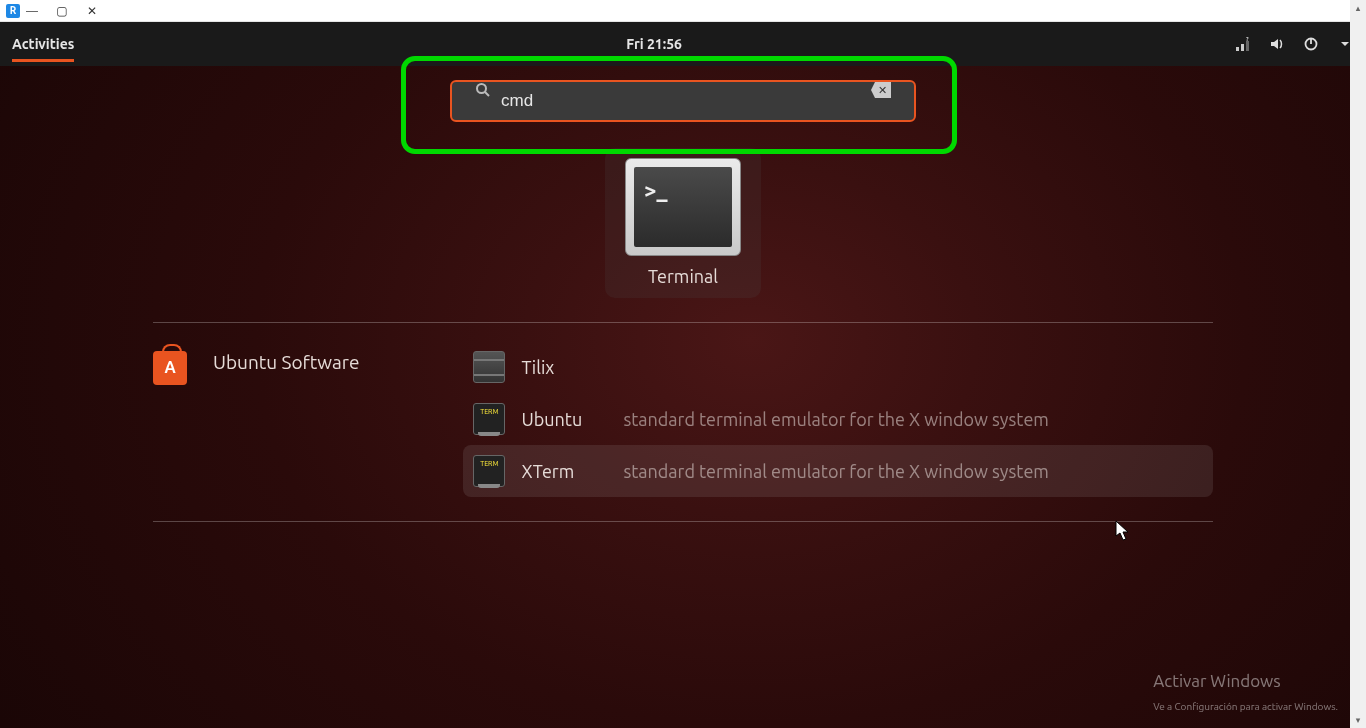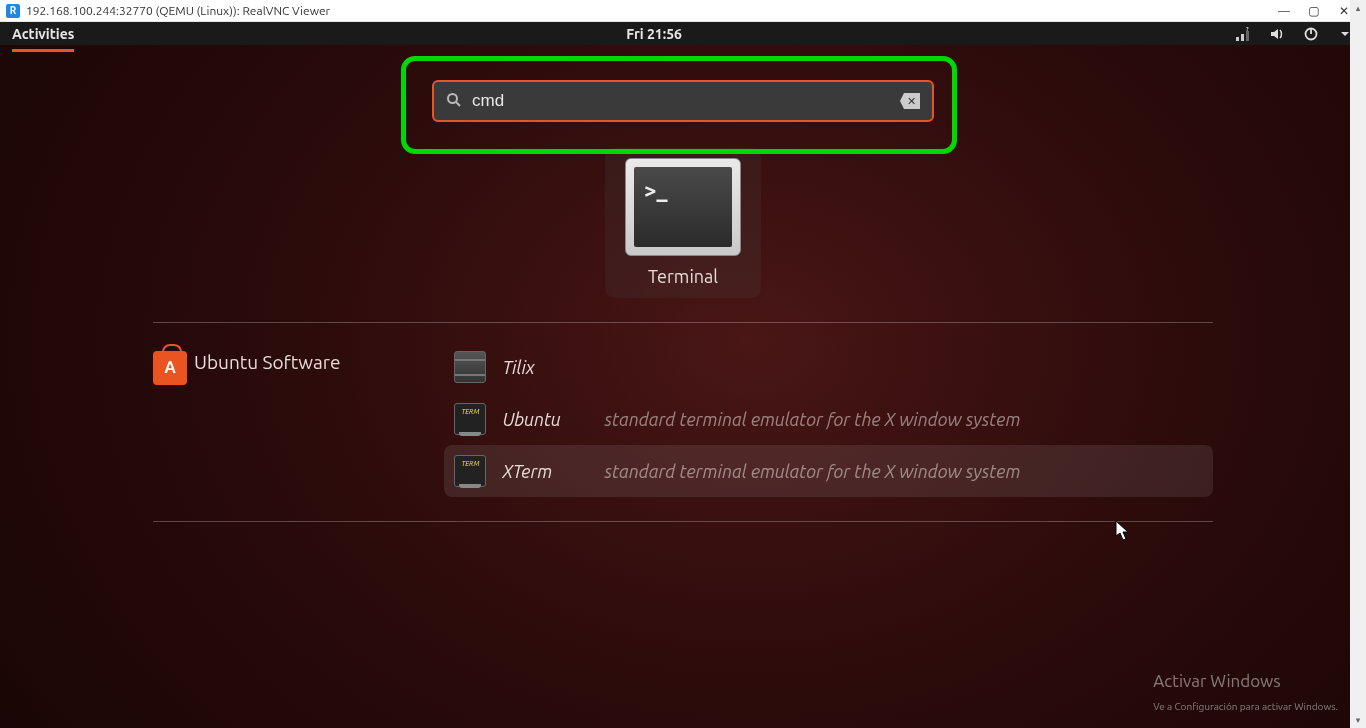--- a/index.html
+++ b/index.html
@@ -38,21 +38,21 @@
 .win-controls span { width: 12px; text-align: center; cursor: default; }
 
 .desktop {
   position: relative;
   width: 100%;
   height: 706px;
   background: radial-gradient(ellipse 900px 700px at 55% 45%, #4a1616 0%, #3a1010 25%, #2a0a0a 55%, #1a0606 100%);
 }
 
 .topbar {
-  height: 23px;
+  height: 44px;
   background: #1a1a1a;
   color: #e6e6e6;
   display: flex;
   align-items: center;
   padding: 0 12px;
   font-size: 14px;
   font-weight: 600;
 }
 .topbar-left { position: relative; }
 .activities {
@@ -87,28 +87,27 @@
   border: 5px solid #00d800;
   border-radius: 14px;
   pointer-events: none;
   z-index: 5;
 }
 
 .search-wrap {
   margin-top: 30px;
 }
 .search-box {
-  width: 502px;
+  width: 466px;
   height: 42px;
   background: #3a3a3a;
   border: 2px solid #e95420;
   border-radius: 6px;
   display: flex;
-  align-items: center;
-  padding: 0 12px;
+  padding: 0 23px;
   gap: 10px;
 }
 .search-box input {
   flex: 1;
   background: transparent;
   border: none;
   outline: none;
   color: #e6e6e6;
   font-size: 17px;
 }
@@ -161,21 +160,21 @@
 }
 
 .software-section {
   width: 1060px;
   display: flex;
   gap: 104px;
 }
 .sw-left {
   display: flex;
   align-items: flex-start;
-  gap: 7px;
+  gap: 26px;
   padding-top: 10px;
 }
 .sw-bag {
   width: 34px; height: 34px;
   background: #e95420;
   border-radius: 4px;
   position: relative;
 }
 .sw-bag::before {
   content: "";
@@ -189,21 +188,21 @@
 .sw-bag::after {
   content: "A";
   position: absolute;
   top: 7px; left: 0; right: 0;
   text-align: center;
   color: #fff;
   font-size: 16px;
   font-weight: bold;
 }
 .sw-label { color: #e6dcd8; font-size: 19px; }
-.sw-right { flex: 1; font-style: italic; }
+.sw-right { flex: 1; }
 .sw-row {
   display: flex;
   align-items: center;
   gap: 16px;
   height: 52px;
   padding: 0 10px;
   border-radius: 8px;
   cursor: pointer;
 }
 .sw-row.selected {
@@ -284,21 +283,20 @@
   justify-content: space-between;
   padding: 3px 0;
 }
 .right-scroll .arrow { font-size: 9px; color: #666; }
 </style>
 </head>
 <body>
 
 <div class="win-titlebar">
   <span class="app-icon">R</span>
-  <span class="title">192.168.100.244:32770 (QEMU (Linux)): RealVNC Viewer</span>
   <div class="win-controls">
     <span>—</span>
     <span>▢</span>
     <span>✕</span>
   </div>
 </div>
 
 <div class="desktop">
 
   <div class="topbar">

